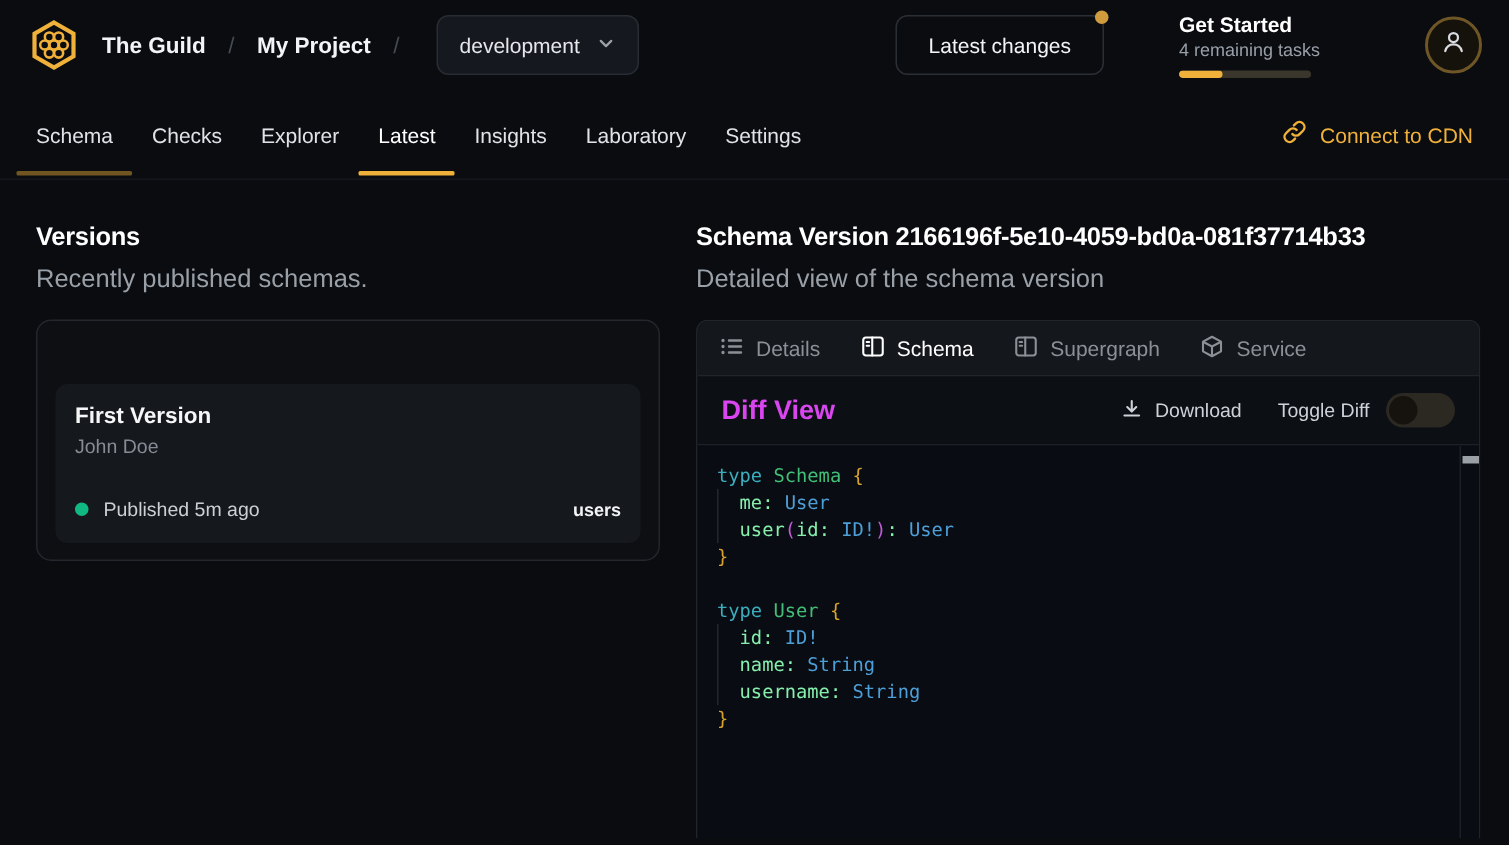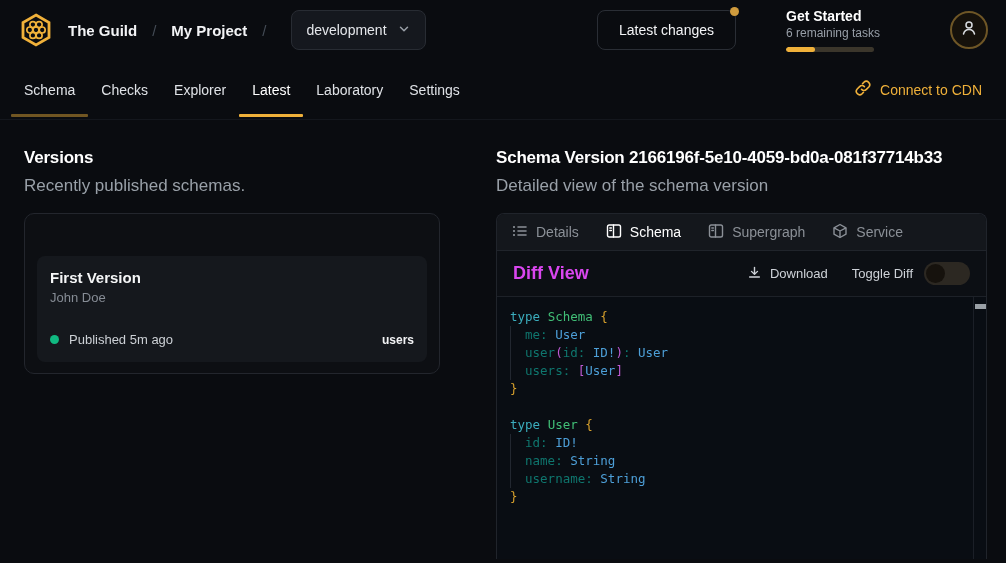--- a/index.html
+++ b/index.html
@@ -35,21 +35,21 @@
     border-bottom:1px solid #14171d; }
   .nav-tab { position:relative; display:flex; align-items:center; padding:0 13px;
     font-size:14px; color:#dfe2e6; cursor:pointer; }
   .nav-tab.active { color:#ffffff; font-weight:500; }
   .nav-underline { position:absolute; left:0; right:0; bottom:2px; height:3px; border-radius:1px; }
   .nav-underline.dim { opacity:0.45; }
   .cdn-link { margin-left:auto; display:flex; align-items:center; gap:9px;
     padding-right:13px; font-size:14px; cursor:pointer; }
 
   
-  .main { display:flex;gap:32px; }
+  .main { display:flex; }
   .col-left { width:464px; padding:28px 24px 0 24px; }
   .col-right { flex:1; padding:28px 19px 0 0; }
   .panel-title { font-size:17px; font-weight:600; color:#fff; letter-spacing:-0.2px; }
   .panel-sub { font-size:17px; color:#99a0a8; margin-top:8px; }
 
   
   .versions-card { margin-top:17px; border:1px solid #23262d; border-radius:10px;
     background:#0d0f13; padding:42px 12px 11px 12px; }
   .version-item { background:#15181d; border-radius:8px; padding:13px 13px 15px 13px; cursor:pointer; }
   .vi-name { font-size:15px; font-weight:600; color:#f5f6f7; }
@@ -76,21 +76,21 @@
   .switch { position:relative; width:46px; height:23px; border-radius:12px; background:#2c2822; cursor:pointer; }
   .switch .knob { position:absolute; top:2px; left:2px; width:19px; height:19px;
     border-radius:50%; background:#16120d; }
 
   
   .code-area { position:relative; flex:1; background:#090d13; padding:11px 14px 0 13px;
     font-family:"DejaVu Sans Mono", monospace; font-size:12.5px; line-height:18px; overflow:hidden; }
   .code-line { white-space:pre; height:18px; }
   .guide { display:inline-block; width:2ch; height:18px; border-left:1px solid #222730; vertical-align:top; }
   .tk-kw { color:#3badbd; } .tk-def { color:#41bf77; } .tk-br { color:#d8a12c; }
-  .tk-pl { color:#0f766e;text-align:center; } .tk-ty { color:#4d9fd8; } .tk-pu { color:#c05bd6; }
+  .tk-pl { color:#86efac;text-align:center; } .tk-ty { color:#4d9fd8; } .tk-pu { color:#c05bd6; }
   .code-scrollbar { position:absolute; top:0; right:0; bottom:0; width:13px;
     border-left:1px solid #1b1f27; }
   .code-scroll-thumb { position:absolute; top:7px; left:1px; width:11px; height:5px; background:#9aa0a6; }
 </style>
 </head>
 <body>
 
 <div class="screen">
 
   <header class="header">
@@ -121,21 +121,21 @@
       </span>
     </div>
 
     <div class="header-right">
       <button class="latest-btn">
         <span>Latest changes</span>
         <span class="latest-dot" style="background: rgb(207, 155, 61);"></span>
       </button>
       <div class="get-started">
         <div class="gs-title">Get Started</div>
-        <div class="gs-sub">6 remaining tasks</div>
+        <div class="gs-sub">4 remaining tasks</div>
         <div class="gs-bar">
           <div class="gs-fill" style="background: rgb(240, 177, 58); width: 33%;"></div>
         </div>
       </div>
       <div class="avatar">
         <span>
           <svg width="18" height="18" viewBox="0 0 18 18" fill="none" stroke="#d8dbdf" stroke-width="1.5" stroke-linecap="round">
             <circle cx="9" cy="6" r="3"></circle>
               <path d="M3.5 15c.8-3 2.9-4.5 5.5-4.5s4.7 1.5 5.5 4.5"></path>
           </svg>
@@ -151,20 +151,23 @@
     </div>
     <div class="nav-tab">
       <span>Checks</span>
     </div>
     <div class="nav-tab">
       <span>Explorer</span>
     </div>
     <div class="nav-tab active">
       <span>Latest</span>
       <span class="nav-underline" style="background: rgb(240, 177, 58);"></span>
+    </div>
+    <div class="nav-tab">
+      <span>Insights</span>
     </div>
     <div class="nav-tab">
       <span>Laboratory</span>
     </div>
     <div class="nav-tab">
       <span>Settings</span>
     </div>
     <div class="cdn-link" style="color: rgb(240, 177, 58);">
       <span>
         <svg width="16" height="16" viewBox="0 0 16 16" fill="none" stroke="#f0b13a" stroke-width="1.6" stroke-linecap="round" stroke-linejoin="round">
@@ -259,21 +262,20 @@
               </div>
             </div>
           </div>
         </div>
 
         <div class="code-area">
           <div id="code-block">
               <div class="code-line"><span class="tk-kw">type</span><span class="tk-pl"> </span><span class="tk-def">Schema</span><span class="tk-pl"> </span><span class="tk-br">{</span></div>
               <div class="code-line"><span class="guide"></span><span class="tk-pl">me</span><span class="tk-pl">: </span><span class="tk-ty">User</span></div>
               <div class="code-line"><span class="guide"></span><span class="tk-pl">user</span><span class="tk-pu">(</span><span class="tk-pl">id</span><span class="tk-pl">: </span><span class="tk-ty">ID!</span><span class="tk-pu">)</span><span class="tk-pl">: </span><span class="tk-ty">User</span></div>
-              <div class="code-line"><span class="guide"></span><span class="tk-pl">users</span><span class="tk-pl">: </span><span class="tk-pu">[</span><span class="tk-ty">User</span><span class="tk-pu">]</span></div>
               <div class="code-line"><span class="tk-br">}</span></div>
               <div class="code-line">&nbsp;</div>
               <div class="code-line"><span class="tk-kw">type</span><span class="tk-pl"> </span><span class="tk-def">User</span><span class="tk-pl"> </span><span class="tk-br">{</span></div>
               <div class="code-line"><span class="guide"></span><span class="tk-pl">id</span><span class="tk-pl">: </span><span class="tk-ty">ID!</span></div>
               <div class="code-line"><span class="guide"></span><span class="tk-pl">name</span><span class="tk-pl">: </span><span class="tk-ty">String</span></div>
               <div class="code-line"><span class="guide"></span><span class="tk-pl">username</span><span class="tk-pl">: </span><span class="tk-ty">String</span></div>
               <div class="code-line"><span class="tk-br">}</span></div>
             </div>
           <div class="code-scrollbar">
             <div class="code-scroll-thumb"></div>

